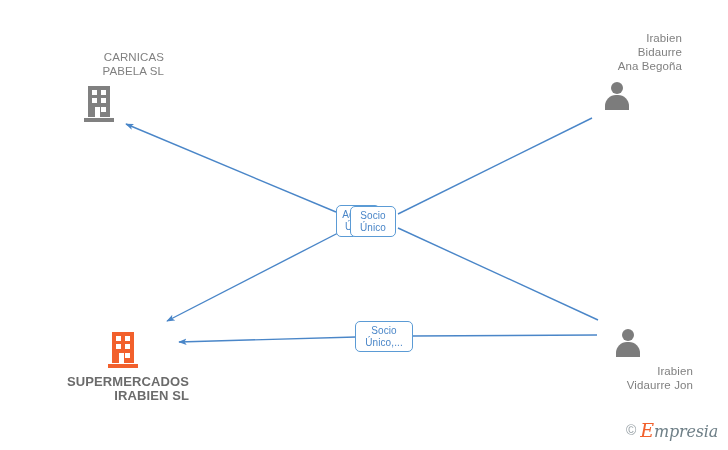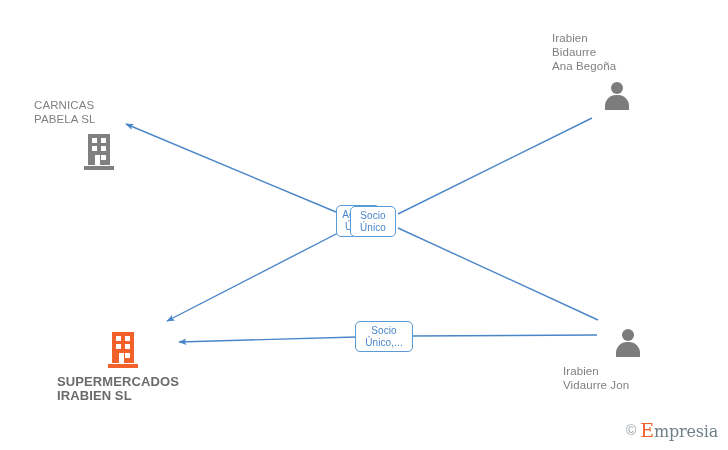--- a/index.html
+++ b/index.html
@@ -20,21 +20,21 @@
   #edges {
     position: absolute;
     left: 0;
     top: 0;
     width: 728px;
     height: 450px;
   }
 
   .node {
     position: absolute;
-    text-align: left;
+    text-align: right;
   }
   .node-label {
     color: #808080;
     font-size: 11.5px;
     line-height: 14px;
     white-space: pre-line;
     letter-spacing: 0.1px;
   }
   .node-label.focal {
     color: #6b6b6b;
@@ -138,20 +138,21 @@
     align-items: center;
     gap: 4px;
     user-select: none;
   }
   #watermark .copy {
     color: #9aa3a8;
     font-size: 14px;
   }
   #watermark .brand {
     font-family: "DejaVu Serif", serif;
+    font-style: italic;
     font-size: 16px;
     color: #6e7f87;
     letter-spacing: -0.2px;
   }
   #watermark .brand .cap {
     color: #f2602c;
     font-size: 19px;
   }
 </style>
 </head>
@@ -172,21 +173,21 @@
 
     <line x1="340" y1="232" x2="167" y2="321" stroke="#4a86c8" stroke-width="1.4" marker-end="url(#arrow)"></line>
 
     <line x1="398" y1="228" x2="598" y2="320" stroke="#4a86c8" stroke-width="1.4"></line>
 
     <line x1="356" y1="337" x2="179" y2="342" stroke="#4a86c8" stroke-width="1.4" marker-end="url(#arrow)"></line>
 
     <line x1="597" y1="335" x2="412" y2="336" stroke="#4a86c8" stroke-width="1.4"></line>
   </svg>
 
-  <div class="node" style="left:34px; top:50px; width:130px;margin-top:48px;">
+  <div class="node" style="left:34px; top:50px; width:130px;">
     <div class="node-label">CARNICAS
 PABELA SL</div>
     <div class="icon-wrap" style="margin-top:8px;">
       <div class="building bldg-gray">
         <div class="body"></div>
         <div class="win" style="left:8px;  top:4px;"></div>
         <div class="win" style="left:17px; top:4px;"></div>
         <div class="win" style="left:8px;  top:12px;"></div>
         <div class="win" style="left:17px; top:12px;"></div>
         <div class="win" style="left:17px; top:21px;"></div>

